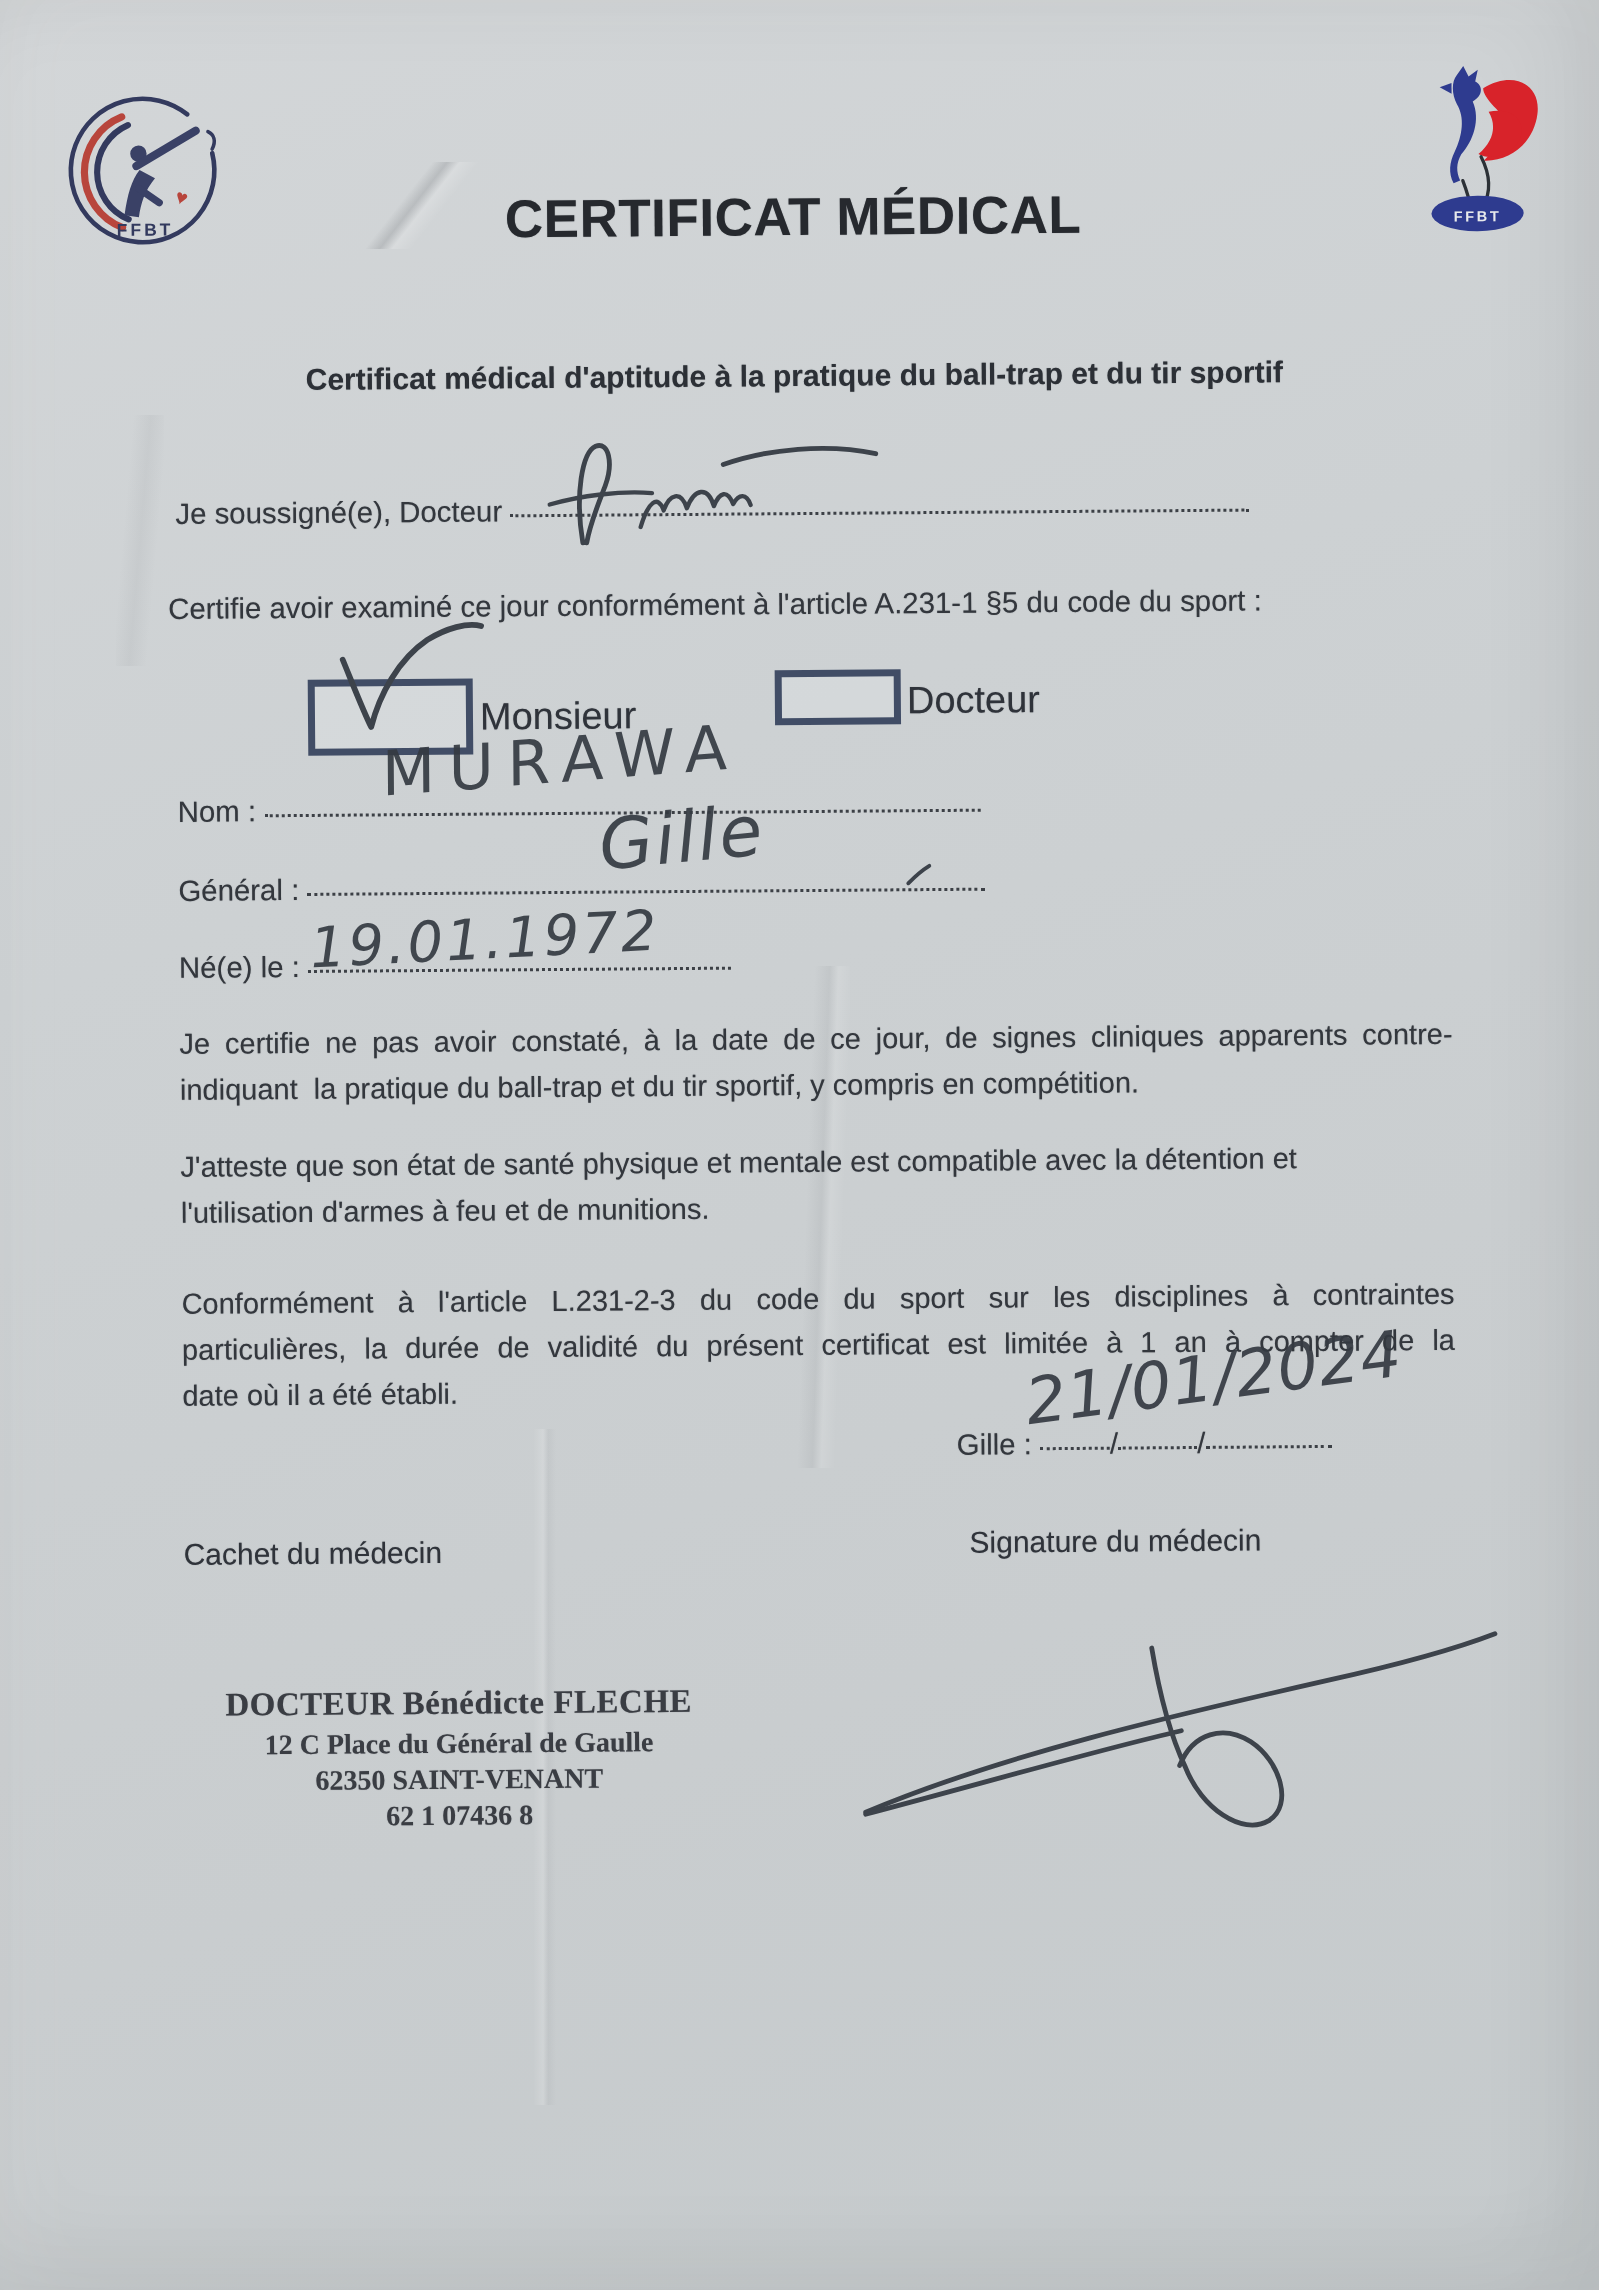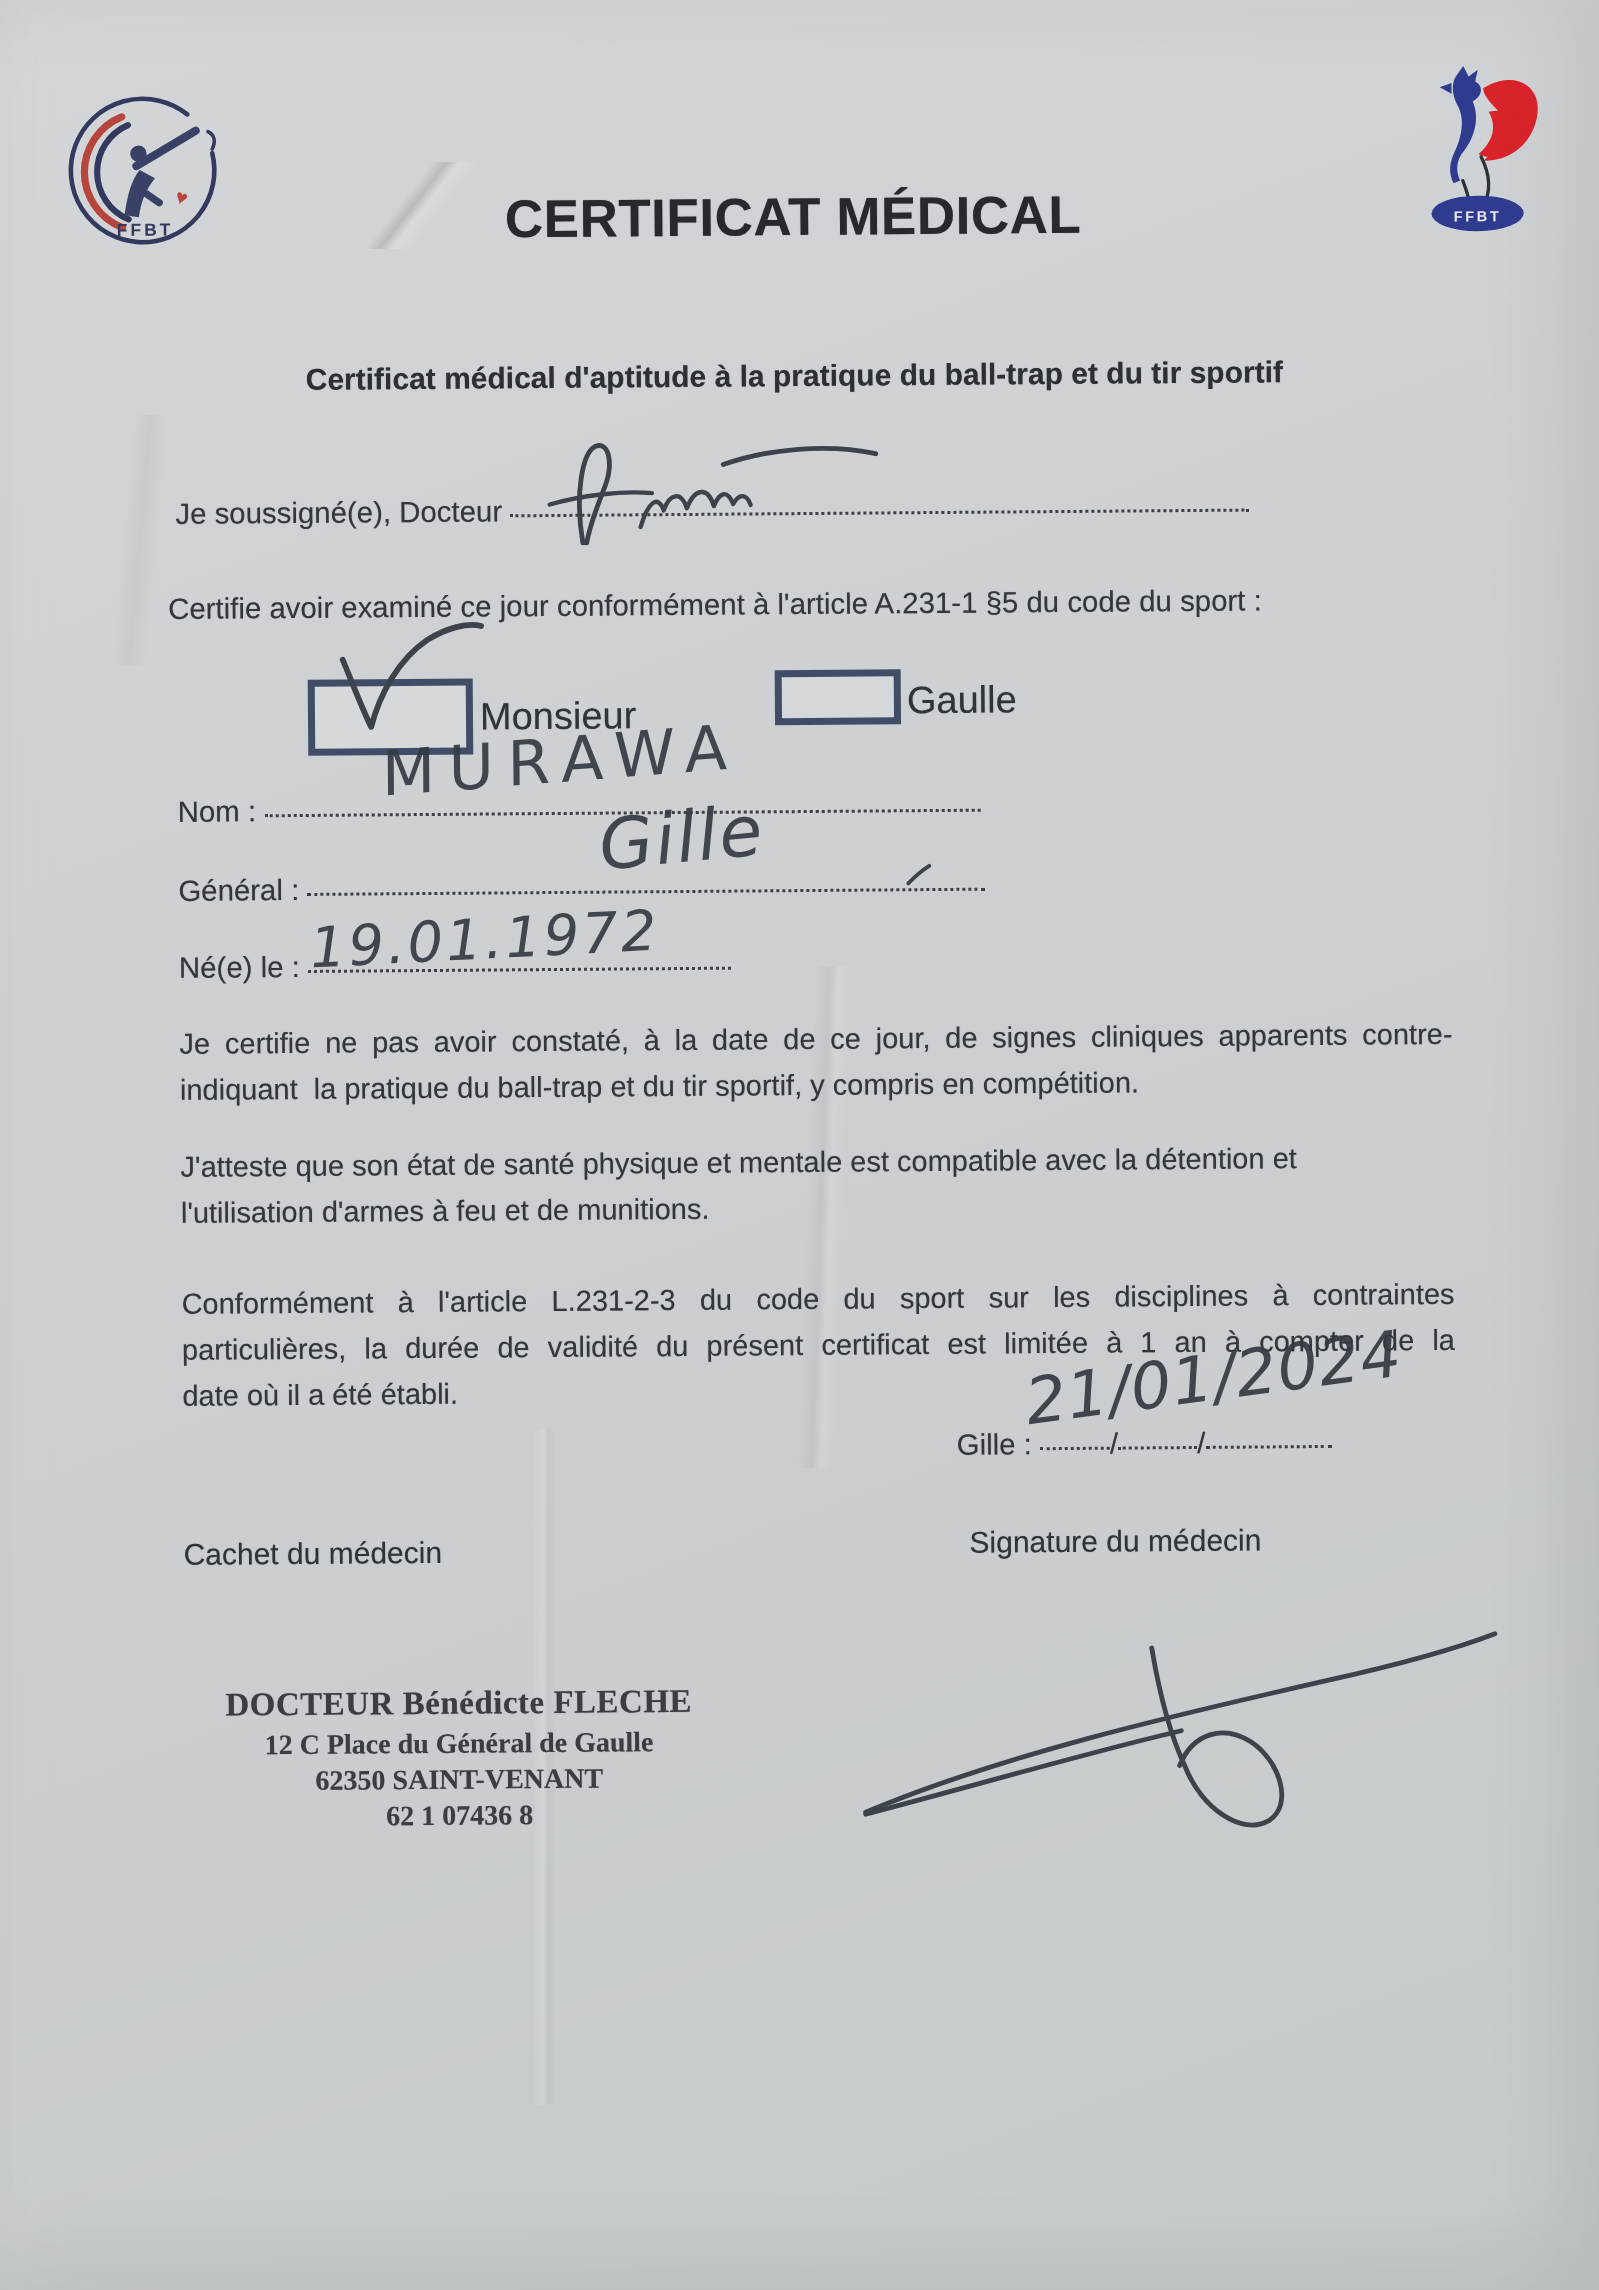--- a/index.html
+++ b/index.html
@@ -147,21 +147,21 @@
       <span class="label">Certifie avoir examiné ce jour conformément à l'article A.231-1 §5 du code du sport :</span>
     </div>
 
     <div class="box box-monsieur"></div>
     <svg class="svg-abs" style="left:319px;top:610px;" width="193" height="154" viewBox="0 0 200 160">
       <path class="pen-stroke" stroke-width="6" d="M 28 48 C 40 78 50 104 57 118 C 66 84 86 48 116 28 C 136 16 158 10 172 14"></path>
     </svg>
     <div class="chk-row-label label-monsieur scan-text">Monsieur</div>
 
     <div class="box box-madame"></div>
-    <div class="chk-row-label label-madame scan-text">Gaulle</div>
+    <div class="chk-row-label label-madame scan-text">Docteur</div>
 
     <div class="line-row row-nom scan-text">
       <span class="label">Nom : </span>
       <span class="dotleader" style="width:716px;"></span>
     </div>
     <div class="handwriting hw-nom">MURAWA</div>
 
     <div class="line-row row-prenom scan-text">
       <span class="label">Général : </span>
       <span class="dotleader" style="width:678px;"></span>

